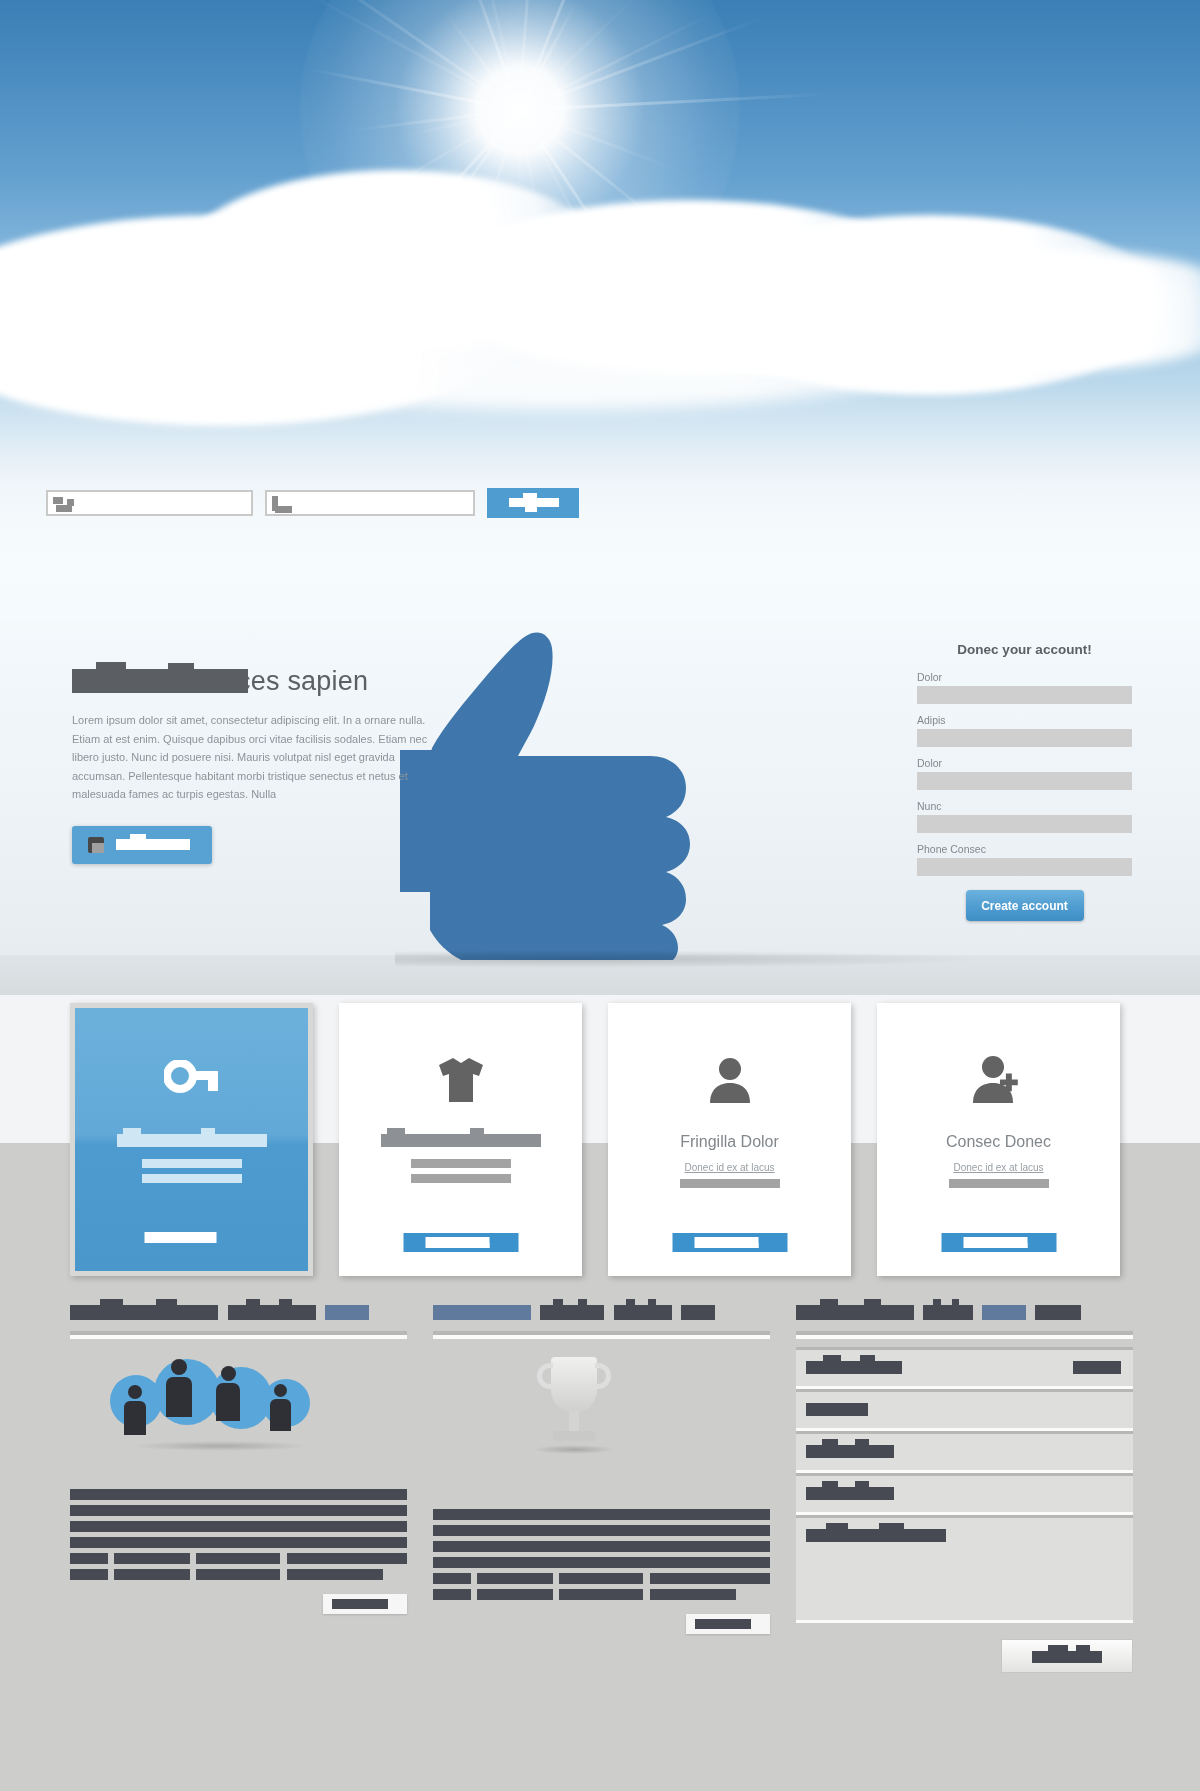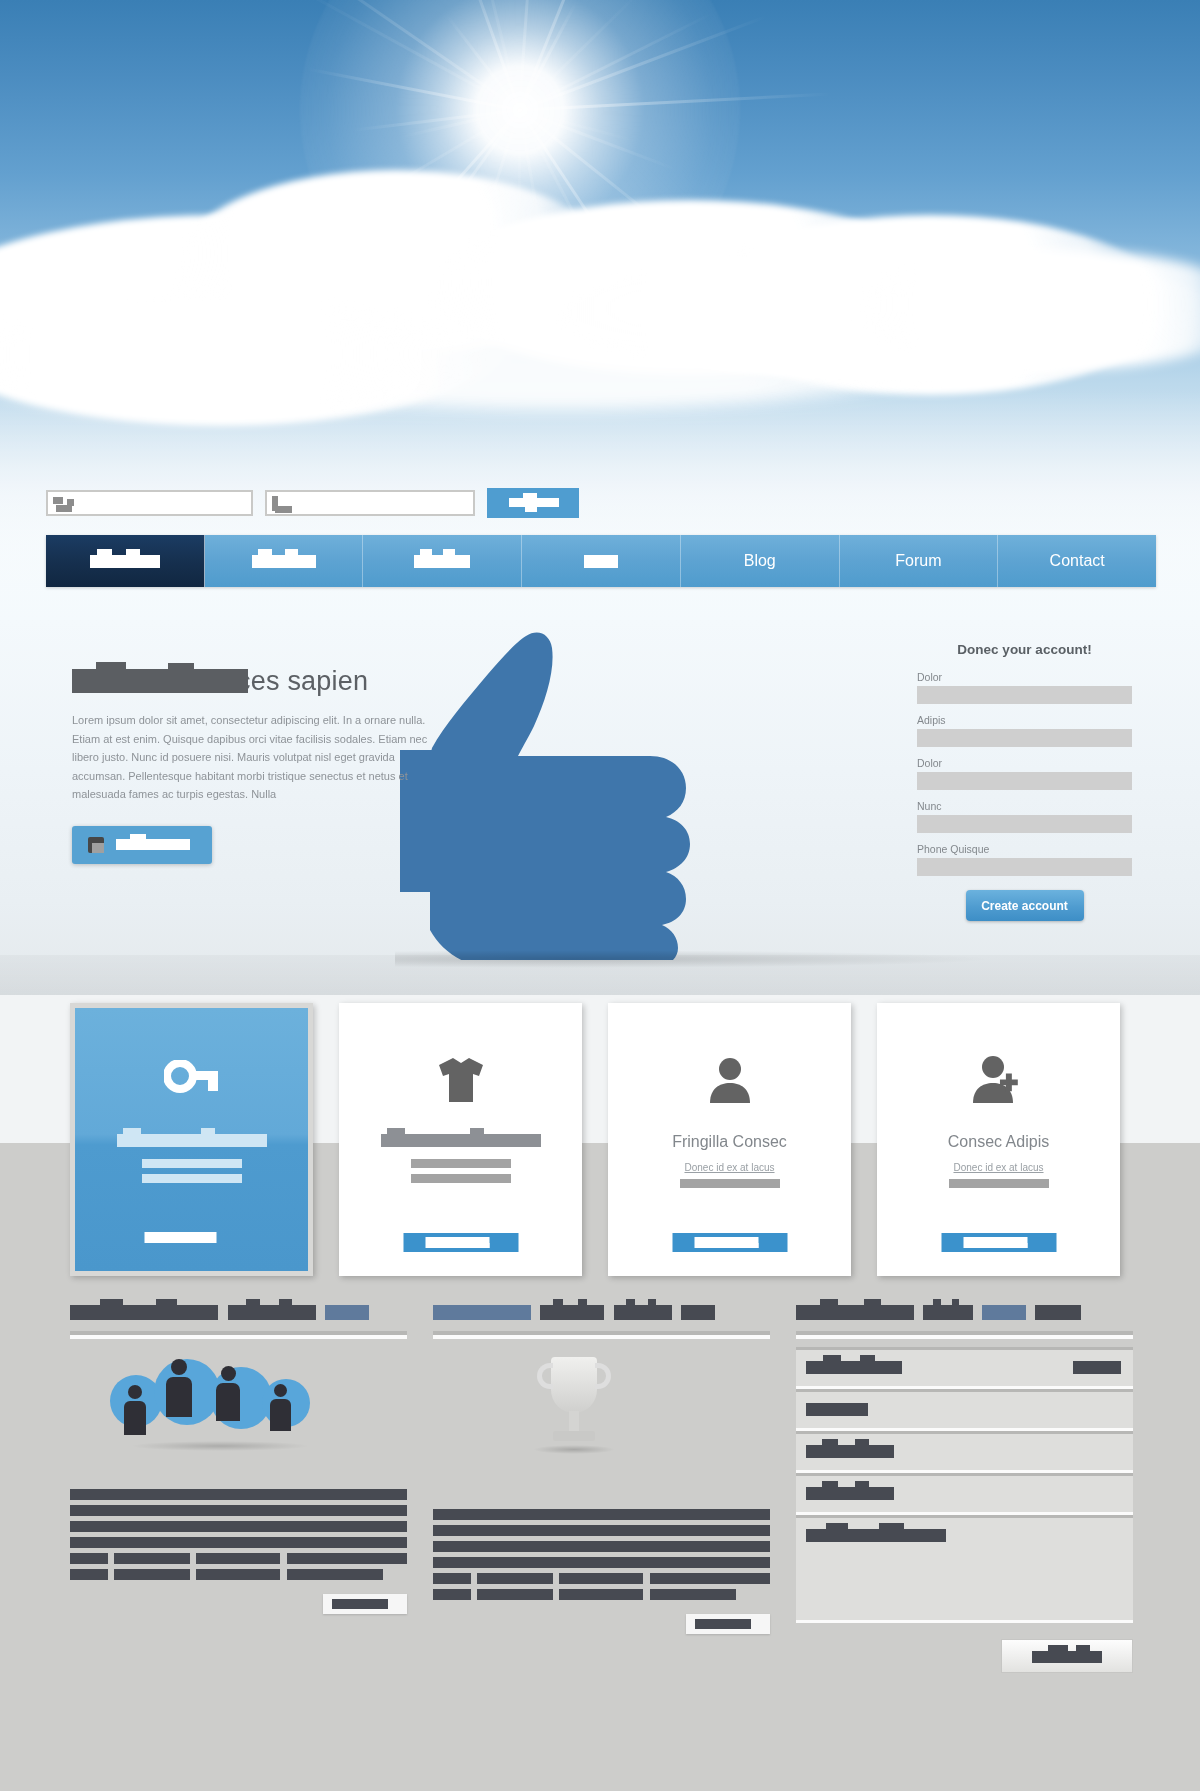--- a/index.html
+++ b/index.html
@@ -466,43 +466,20 @@
     </div>
     <div class="field second" title="">
       <span class="redact-in" style="width:6px;height:15px;top:4px;"></span>
       <span class="redact-in b" style="left:8px;top:14px;width:17px;height:7px;"></span>
     </div>
     <div class="submit">
       <span class="redact-lbl"></span>
     </div>
   </div>
 
-  <nav class="nav" id="nav">
-      <div class="nav-item active">
-        <span class="nav-redact" style="width: 70px;"></span>
-      </div>
-      <div class="nav-item">
-        <span class="nav-redact" style="width: 64px;"></span>
-      </div>
-      <div class="nav-item">
-        <span class="nav-redact" style="width: 56px;"></span>
-      </div>
-      <div class="nav-item">
-        <span class="nav-redact plain" style="width: 34px;"></span>
-      </div>
-      <div class="nav-item">
-        <span>Blog</span>
-      </div>
-      <div class="nav-item">
-        <span>Forum</span>
-      </div>
-      <div class="nav-item">
-        <span>Contact</span>
-      </div>
-    </nav>
 </div>
 
 <section class="hero">
   <div class="hero-ground"></div>
 
   <div class="thumb">
     <svg viewBox="0 0 360 330" xmlns="http://www.w3.org/2000/svg">
       <path d="M32,118 C44,96 66,70 88,44 C102,28 116,12 126,6 C138,-2 150,4 152,18
                C155,40 146,70 134,96 C128,108 122,118 118,126 L250,126
                C272,126 286,140 286,158 C286,172 278,182 266,187
@@ -532,21 +509,21 @@
     <h3>Donec your account!</h3>
     <div id="signup-fields">
         <label>Dolor</label>
         <input class="inp" type="text" style="">
         <label>Adipis</label>
         <input class="inp" type="text" style="">
         <label>Dolor</label>
         <input class="inp" type="text" style="">
         <label>Nunc</label>
         <input class="inp" type="text" style="">
-        <label>Phone Quisque</label>
+        <label>Phone Consec</label>
         <input class="inp" type="text" style="">
       </div>
     <button class="create" type="button">Create account</button>
   </form>
 </section>
 
 <section class="cards-band">
   <div class="cards-white"></div>
   <div class="cards" id="cards">
       <div class="card featured">
@@ -577,36 +554,36 @@
           <span class="btn-redact"></span>
         </div>
       </div>
       <div class="card">
         <div class="card-icon">
           <svg width="54" height="54" viewBox="0 0 54 54">
             <circle cx="27" cy="16" r="11" fill="#636363"></circle>
             <path d="M7 50 C7 36 16 30 27 30 C38 30 47 36 47 50 Z" fill="#636363"></path>
           </svg>
         </div>
-        <div class="card-title">Fringilla Consec</div>
+        <div class="card-title">Fringilla Dolor</div>
         <div class="card-sub">Donec id ex at lacus</div>
         <div class="card-bar"></div>
         <div class="card-btn">
           <span class="btn-redact"></span>
         </div>
       </div>
       <div class="card">
         <div class="card-icon">
           <svg width="62" height="54" viewBox="0 0 62 54">
             <circle cx="25" cy="14" r="11" fill="#636363"></circle>
             <path d="M5 50 C5 36 14 30 25 30 C36 30 45 36 45 50 Z" fill="#636363"></path>
             <path d="M47 24 h7 v-7 h7 v7 h7 v7 h-7 v7 h-7 v-7 h-7 z" fill="#636363" transform="translate(-8,6) scale(.85)"></path>
           </svg>
         </div>
-        <div class="card-title">Consec Adipis</div>
+        <div class="card-title">Consec Donec</div>
         <div class="card-sub">Donec id ex at lacus</div>
         <div class="card-bar"></div>
         <div class="card-btn">
           <span class="btn-redact"></span>
         </div>
       </div>
     </div>
 </section>
 
 <section class="bottom">

